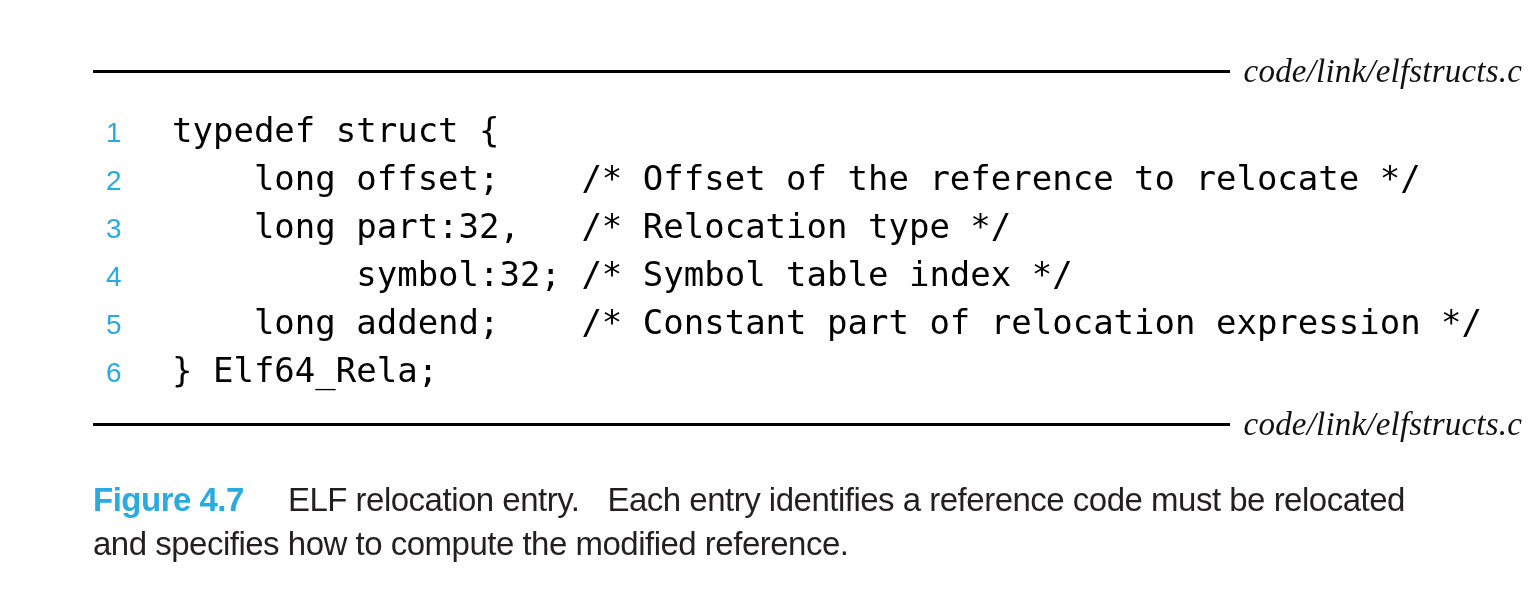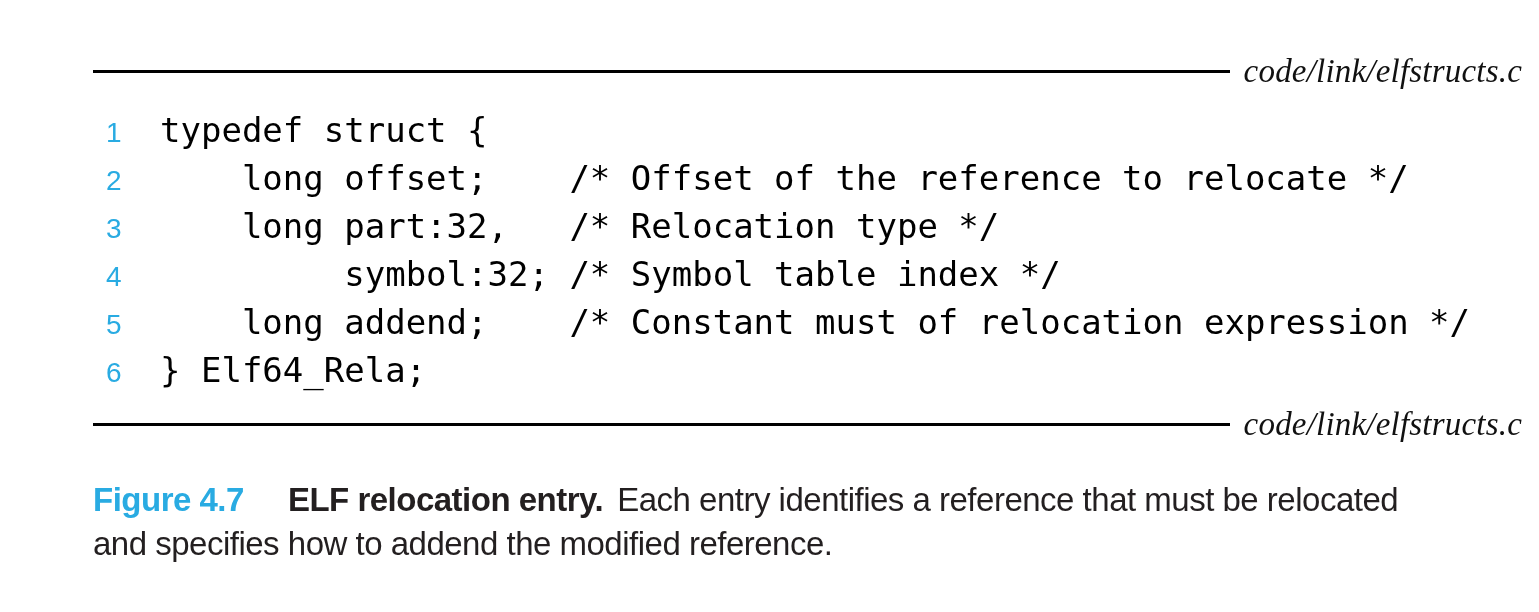--- a/index.html
+++ b/index.html
@@ -62,37 +62,38 @@
     color: #29abe2;
   }
   .code-text {
     flex: 1 1 auto;
     font-family: "DejaVu Sans Mono", monospace;
     font-size: 34px;
     line-height: 48px;
     color: #000000;
     white-space: pre;
     letter-spacing: 0px;
+    margin-left: 12px;
   }
   
   .caption {
     margin-top: 32px;
     font-size: 33px;
     line-height: 44px;
     letter-spacing: -0.5px;
     color: #231f20;
   }
   .fig-num {
     color: #29abe2;
     font-weight: 700;
     margin-right: 44px;
   }
   .fig-title {
-    font-weight: 700;
-    margin-right: 14px;
+    font-weight: 400;
+    margin-right: 28px;
   }
 </style>
 </head>
 <body>
 
 <div class="page">
 
   <div class="src-row top">
     <div class="rule"></div>
     <div class="src-label">code/link/elfstructs.c</div>
@@ -110,31 +111,31 @@
     <div class="code-line">
       <span class="lnum">3</span>
       <span class="code-text">    long part:32,   /* Relocation type */</span>
     </div>
     <div class="code-line">
       <span class="lnum">4</span>
       <span class="code-text">         symbol:32; /* Symbol table index */</span>
     </div>
     <div class="code-line">
       <span class="lnum">5</span>
-      <span class="code-text">    long addend;    /* Constant must of relocation expression */</span>
+      <span class="code-text">    long addend;    /* Constant part of relocation expression */</span>
     </div>
     <div class="code-line">
       <span class="lnum">6</span>
       <span class="code-text">} Elf64_Rela;</span>
     </div>
   </div>
 
   <div class="src-row bottom">
     <div class="rule"></div>
     <div class="src-label">code/link/elfstructs.c</div>
   </div>
 
   <div class="caption">
-    <span class="fig-num">Figure 4.7</span><span class="fig-title">ELF relocation entry.</span><span>Each entry identifies a reference that must be relocated</span><br>
-    <span>and specifies how to addend the modified reference.</span>
+    <span class="fig-num">Figure 4.7</span><span class="fig-title">ELF relocation entry.</span><span>Each entry identifies a reference code must be relocated</span><br>
+    <span>and specifies how to compute the modified reference.</span>
   </div>
 
 </div>
 
 </body></html>

